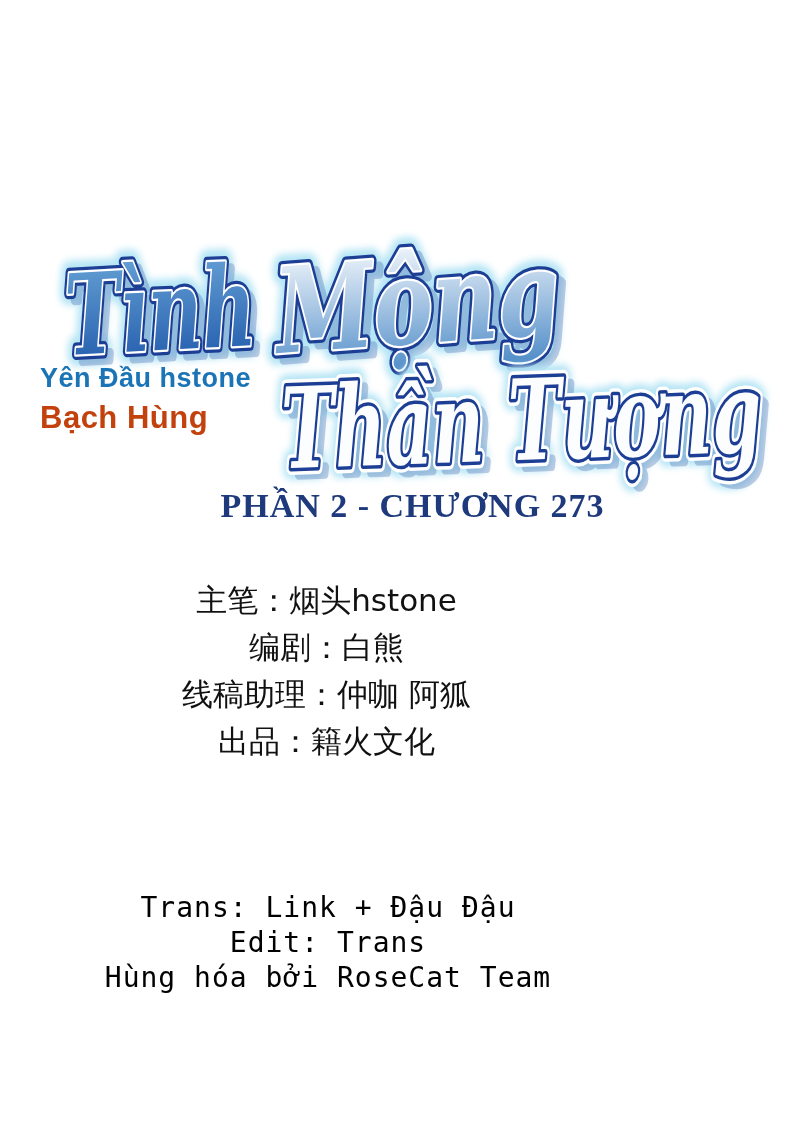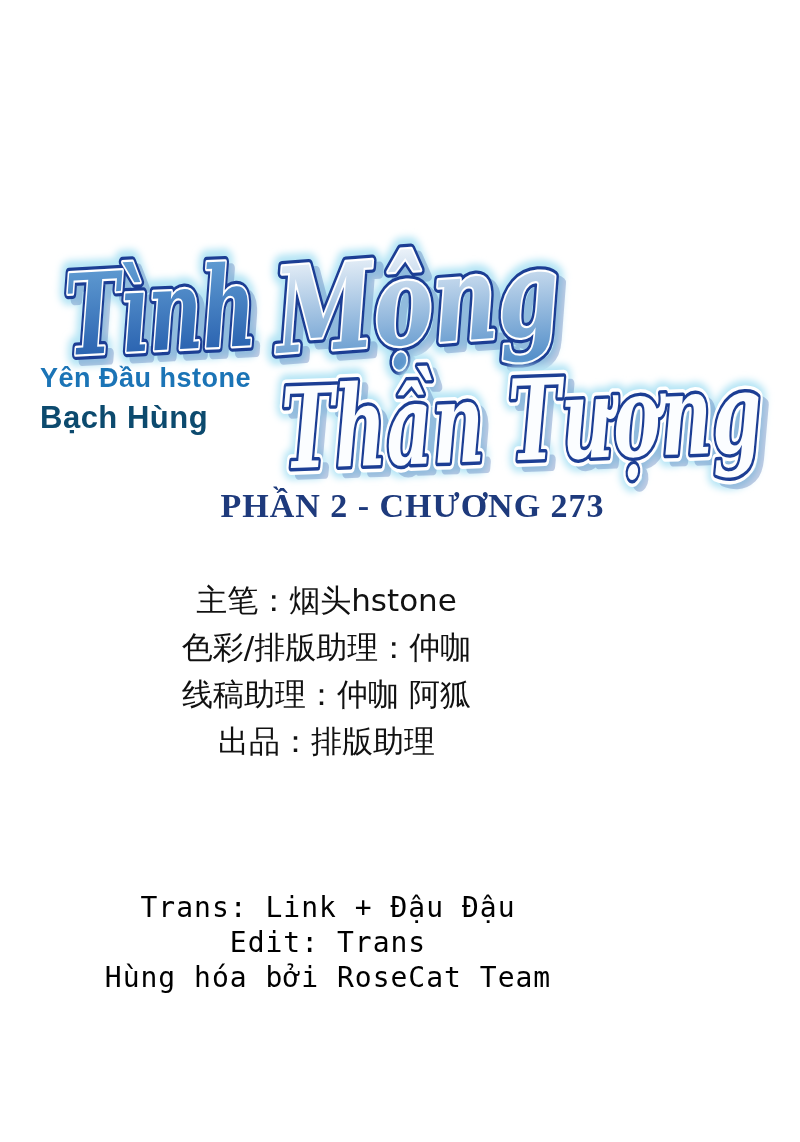--- a/index.html
+++ b/index.html
@@ -29,21 +29,21 @@
   .t-fill-white { fill:#fbfdff; stroke:#1c3e94; stroke-width:0; paint-order:stroke; stroke-linejoin:round; }
 
   
   .author-block {
     position:absolute; left:40px; top:360px; width:228px;
     text-align:left;
     font-family:"Liberation Sans", sans-serif;
     font-weight:bold;
   }
   .author-line1 { font-size:27px; line-height:36px; color:#1b74b6; letter-spacing:.5px; }
-  .author-line2 { font-size:31px; line-height:44px; color:#0c4a6e; letter-spacing:.5px; }
+  .author-line2 { font-size:31px; line-height:44px; color:#c2410c; letter-spacing:.5px; }
 
   
   .chapter-line {
     position:absolute; left:0; top:486px; width:800px;
     text-align:center;
     font-family:"Liberation Serif", serif;
     font-weight:bold;
     font-size:34px; line-height:40px;
     color:#1e3a7c;
     letter-spacing:1px;
@@ -113,23 +113,23 @@
 
   <div class="author-block">
     <div class="author-line1">Yên Đầu hstone</div>
     <div class="author-line2">Bạch Hùng</div>
   </div>
 
   <div class="chapter-line">PHẦN 2 - CHƯƠNG 273</div>
 
   <div class="credits-block">
     <div class="credit-line">主笔：烟头hstone</div>
-    <div class="credit-line">色彩/排版助理：仲咖</div>
+    <div class="credit-line">编剧：白熊</div>
     <div class="credit-line">线稿助理：仲咖 阿狐</div>
-    <div class="credit-line">出品：排版助理</div>
+    <div class="credit-line">出品：籍火文化</div>
   </div>
 
   <div class="trans-block">
     <div class="trans-line">Trans: Link + Đậu Đậu</div>
     <div class="trans-line">Edit: Trans</div>
     <div class="trans-line">Hùng hóa bởi RoseCat Team</div>
   </div>
 
 </div>
 

